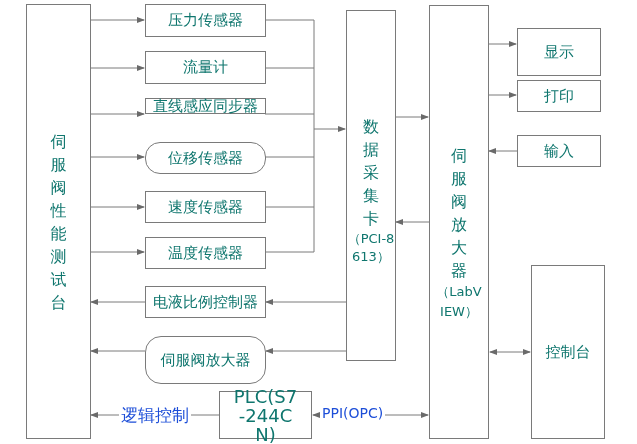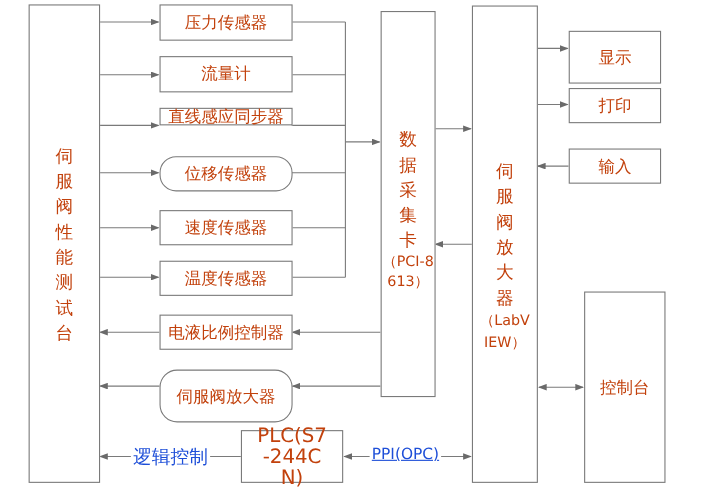--- a/index.html
+++ b/index.html
@@ -1,21 +1,21 @@
 <!DOCTYPE html>
 <html><head>
 <meta charset="utf-8">
 <style>
   html, body { margin: 0; padding: 0; background: #ffffff; }
   body { width: 637px; height: 444px; position: relative; overflow: hidden;
          font-family: "DejaVu Serif", "Liberation Serif", serif; color: #555; }
   svg.wires { position: absolute; left: 0; top: 0; }
   .box { position: absolute; border: 1px solid #7a7a7a; box-sizing: border-box; background: #fff;
          display: flex; align-items: center; justify-content: center; text-align: center;
-         font-size: 15px; color: #c2410c; }
+         font-size: 15px; color: #0f766e; }
   .vtext { line-height: 23px; font-size: 16px; width: 18px; word-break: break-all; white-space: normal; }
   .vtext2 { line-height: 22px; font-size: 16px; width: 48px; word-break: break-all; white-space: normal; }
   .sans { font-family: "DejaVu Sans", "Liberation Sans", sans-serif; font-size: 13px; }
   .label { position: absolute; background: #fff; color: #1d4ed8; padding: 0 2px; }
   .lbl-logic { font-size: 17px; }
   .lbl-ppi { font-family: "DejaVu Sans", "Liberation Sans", sans-serif; font-size: 14px; }
 </style>
 </head>
 <body>
 
@@ -118,13 +118,13 @@
 
 <div class="box" style="left:531px;top:265px;width:74px;height:174px;align-items:center;">
   <span>控制台</span>
 </div>
 
 <div class="box sans" style="left:219px;top:391px;width:93px;height:48px;font-size:18px;line-height:19px;">
   <div style="width:64px;word-break:break-all;">PLC(S7-244CN)</div>
 </div>
 
 <div class="label lbl-logic" style="left:119px;top:404px;">逻辑控制</div>
-<div class="label lbl-ppi" style="left:336px;top:405px;text-decoration:underline;">PPI(OPC)</div>
+<div class="label lbl-ppi" style="left:320px;top:405px;">PPI(OPC)</div>
 
 </body></html>

